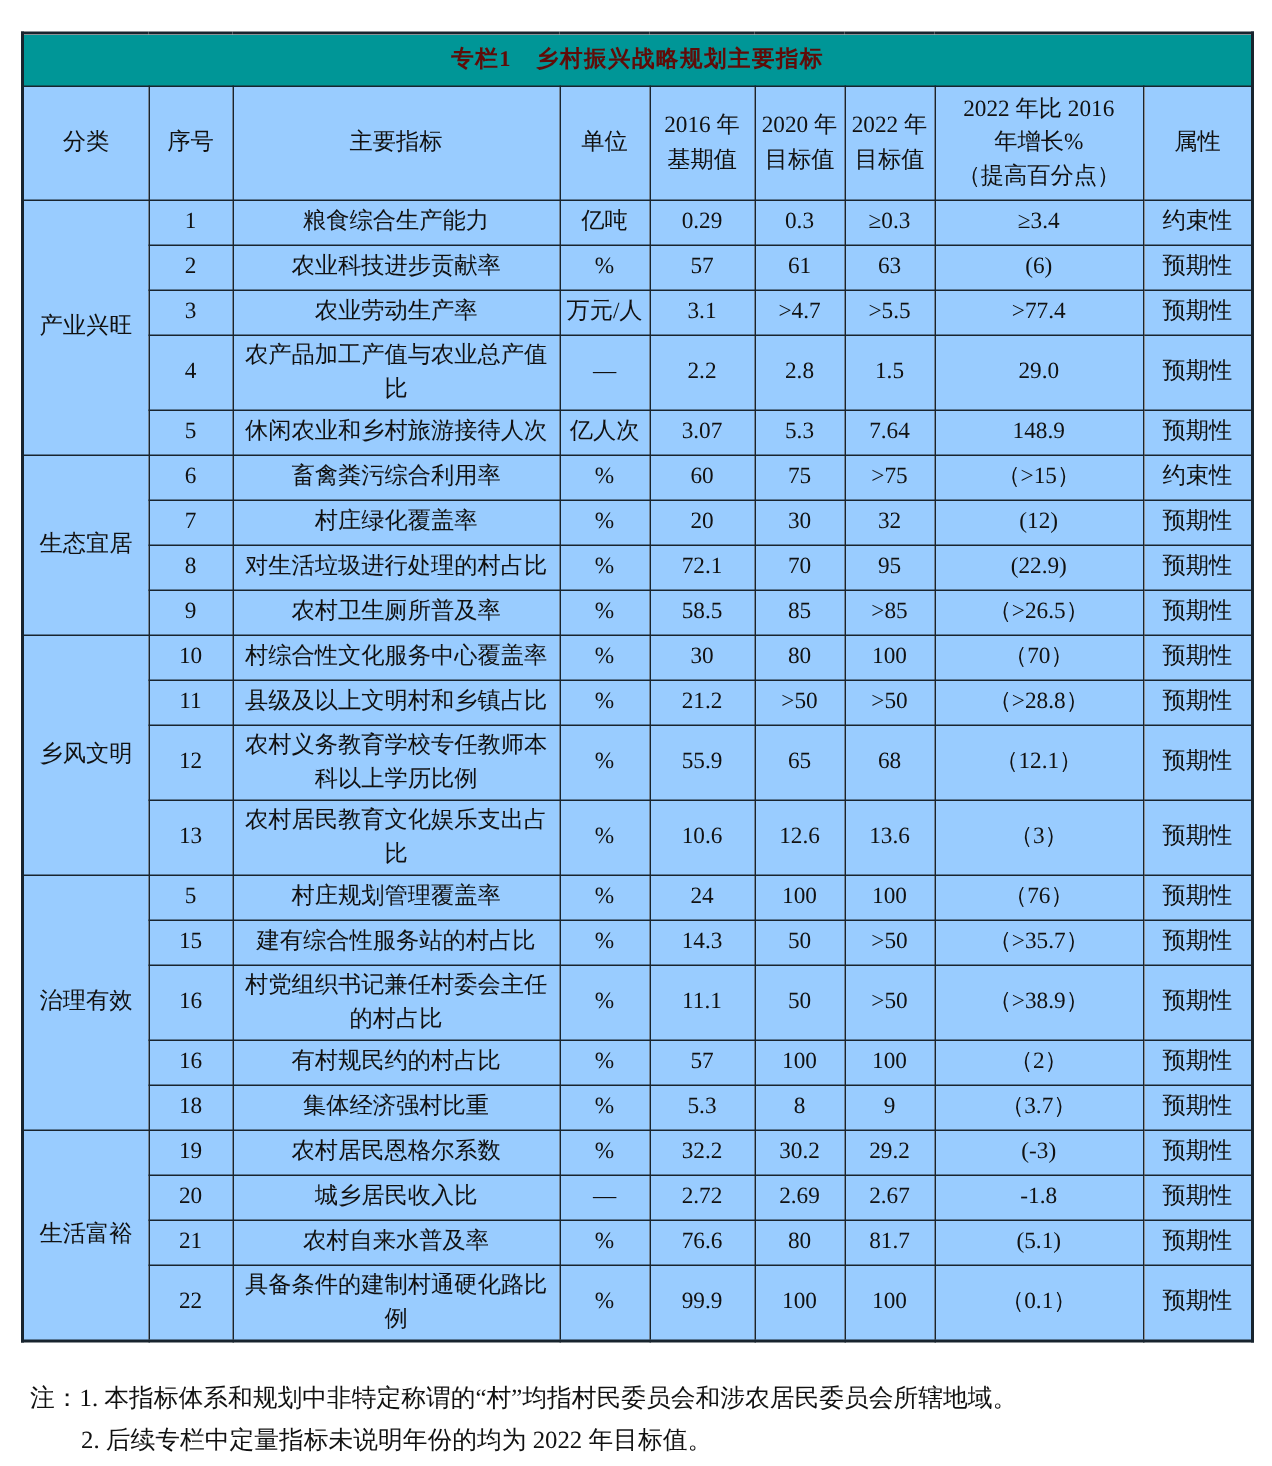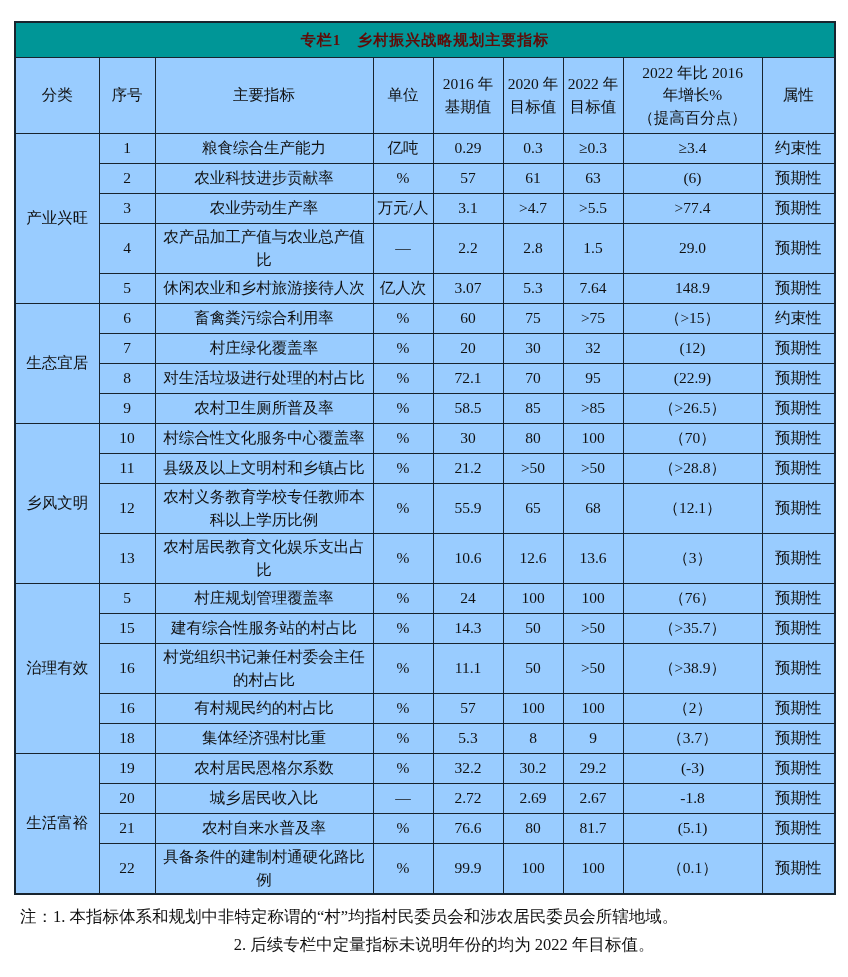--- a/index.html
+++ b/index.html
@@ -28,23 +28,23 @@
   }
   .indicators th.title{
     background:var(--title-bg);color:var(--title-fg);
     font-weight:bold;font-size:15px;height:30px;line-height:30px;
     letter-spacing:1px;
   }
   .indicators thead th{background:var(--cell-bg);}
   .indicators tr.head-row th{height:71px;}
   .indicators tbody td{background:var(--cell-bg);height:25px;}
   .indicators td.ind{text-align:center;padding-left:4px;padding-right:4px;}
-  .notes{margin-top:8px;padding-left:6px;font-size:16.5px;line-height:28px;}
+  .notes{margin-top:23px;padding-left:6px;font-size:16.5px;line-height:28px;}
   .notes p{margin:0;}
-  .notes .note2{padding-left:34px;text-align:center;}
+  .notes .note2{padding-left:34px;}
 </style>
 </head>
 <body>
 
 <div class="page">
   <table class="indicators">
     <colgroup>
       <col style="width:84px">
         <col style="width:56px">
         <col style="width:218px">

